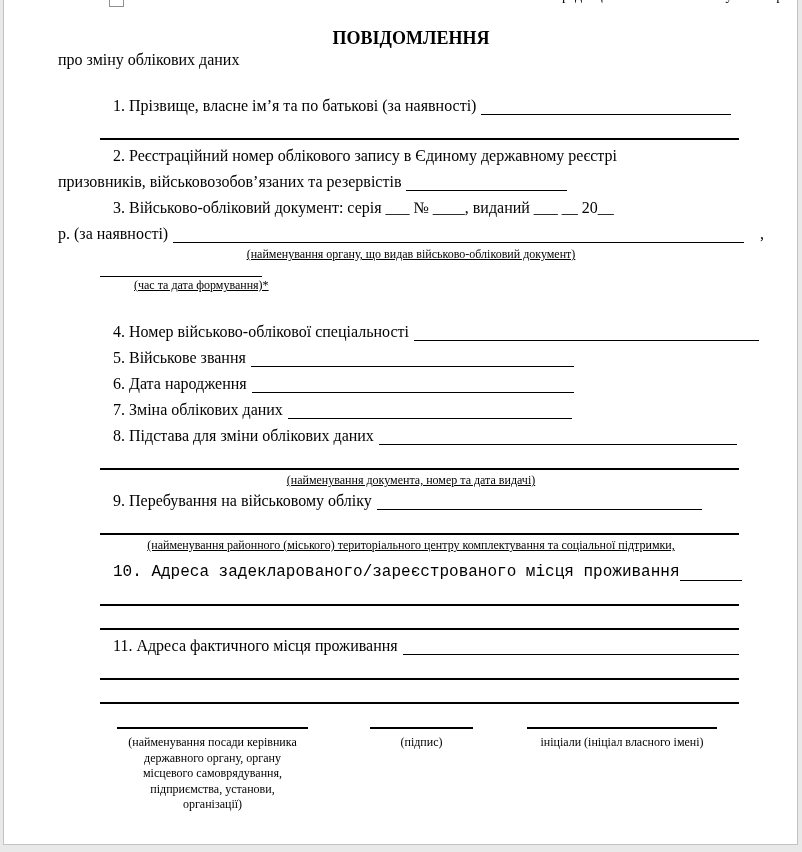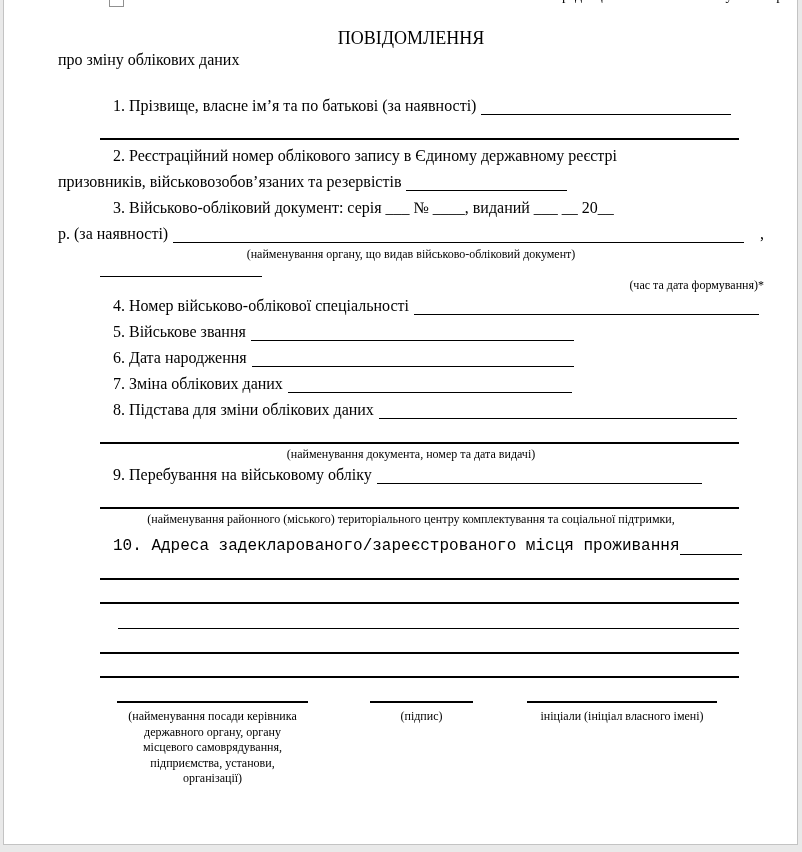--- a/index.html
+++ b/index.html
@@ -10,44 +10,44 @@
         background:#fff;border:1px solid #c3c3c3;box-sizing:border-box;}
   .content{padding:46px 33px 0 54px;}
   
   .top-clip-right{position:absolute;top:0;right:8px;width:232px;height:6px;
         overflow:hidden;z-index:6;}
   .top-clip-right span{display:block;margin-top:-12px;font-size:14px;
         white-space:nowrap;color:#000;}
   .top-checkbox{position:absolute;top:-6px;left:109px;width:15px;height:13px;
         border:1.5px solid #909090;background:#fff;z-index:6;box-sizing:border-box;}
   
-  .title{font-size:18px;line-height:22px;text-align:center;}
+  .title{font-size:18px;line-height:22px;text-align:center;font-weight:bold;}
   .subtitle{font-size:16px;line-height:22px;}
   
   .row{display:flex;align-items:stretch;font-size:16px;line-height:26px;height:26px;}
   .t{white-space:nowrap;}
   .indent{padding-left:55px;}
   .fill{flex:1 1 auto;border-bottom:1.5px solid #000;height:21px;
         align-self:flex-start;margin-left:5px;}
   .fill.tight{margin-left:0;}
   .ul-row{height:24px;}
   .ul-row .line{display:block;height:19px;border-bottom:2px solid #000;
         margin-left:42px;margin-right:25px;}
   .shortline-row{height:16px;}
   .shortline-row .line{display:block;height:14px;border-bottom:1.5px solid #000;
         margin-left:42px;width:162px;}
   
-  .caption{font-size:12px;line-height:15px;height:15px;text-align:center;}
-  .caption.left{text-align:right;padding-left:76px;}
+  .caption{font-size:12px;line-height:15px;height:15px;text-align:center;text-decoration:underline;}
+  .caption.left{text-align:left;padding-left:76px;}
   
   .mr5{margin-right:5px;}   .mr16{margin-right:16px;}  .mr22{margin-right:22px;}
   .mr25{margin-right:25px;} .mr27{margin-right:27px;}  .mr33{margin-right:33px;}
   .mr62{margin-right:62px;} .mr190{margin-right:190px;}.mr192{margin-right:192px;}
   .mr197{margin-right:197px;}
-  .mt6{margin-top:6px;font-family:Liberation Mono, monospace;} .mt8{margin-top:0;} .mt22{margin-top:22px;}
+  .mt6{margin-top:6px;font-family:Liberation Mono, monospace;} .mt8{margin-top:26px;} .mt22{margin-top:22px;}
   
   .sig{display:flex;margin-top:20px;font-size:12px;}
   .sig .col{text-align:center;line-height:15.5px;}
   .sig .sig-line{height:0;border-top:2px solid #000;margin-bottom:6px;}
   .col1{width:191px;margin-left:59px;}
   .col2{width:103px;margin-left:62px;}
   .col3{width:190px;margin-left:54px;}
 </style>
 </head>
 <body>
@@ -135,20 +135,21 @@
         <span class="fill tight mr22"></span>
       </div>
       <div class="ul-row">
         <span class="line"></span>
       </div>
       <div class="ul-row">
         <span class="line"></span>
       </div>
 
       <div class="row indent">
+        <span class="t">11. Адреса фактичного місця проживання</span>
         <span class="fill mr25"></span>
       </div>
       <div class="ul-row">
         <span class="line"></span>
       </div>
       <div class="ul-row">
         <span class="line"></span>
       </div>
 
       <div class="sig">

